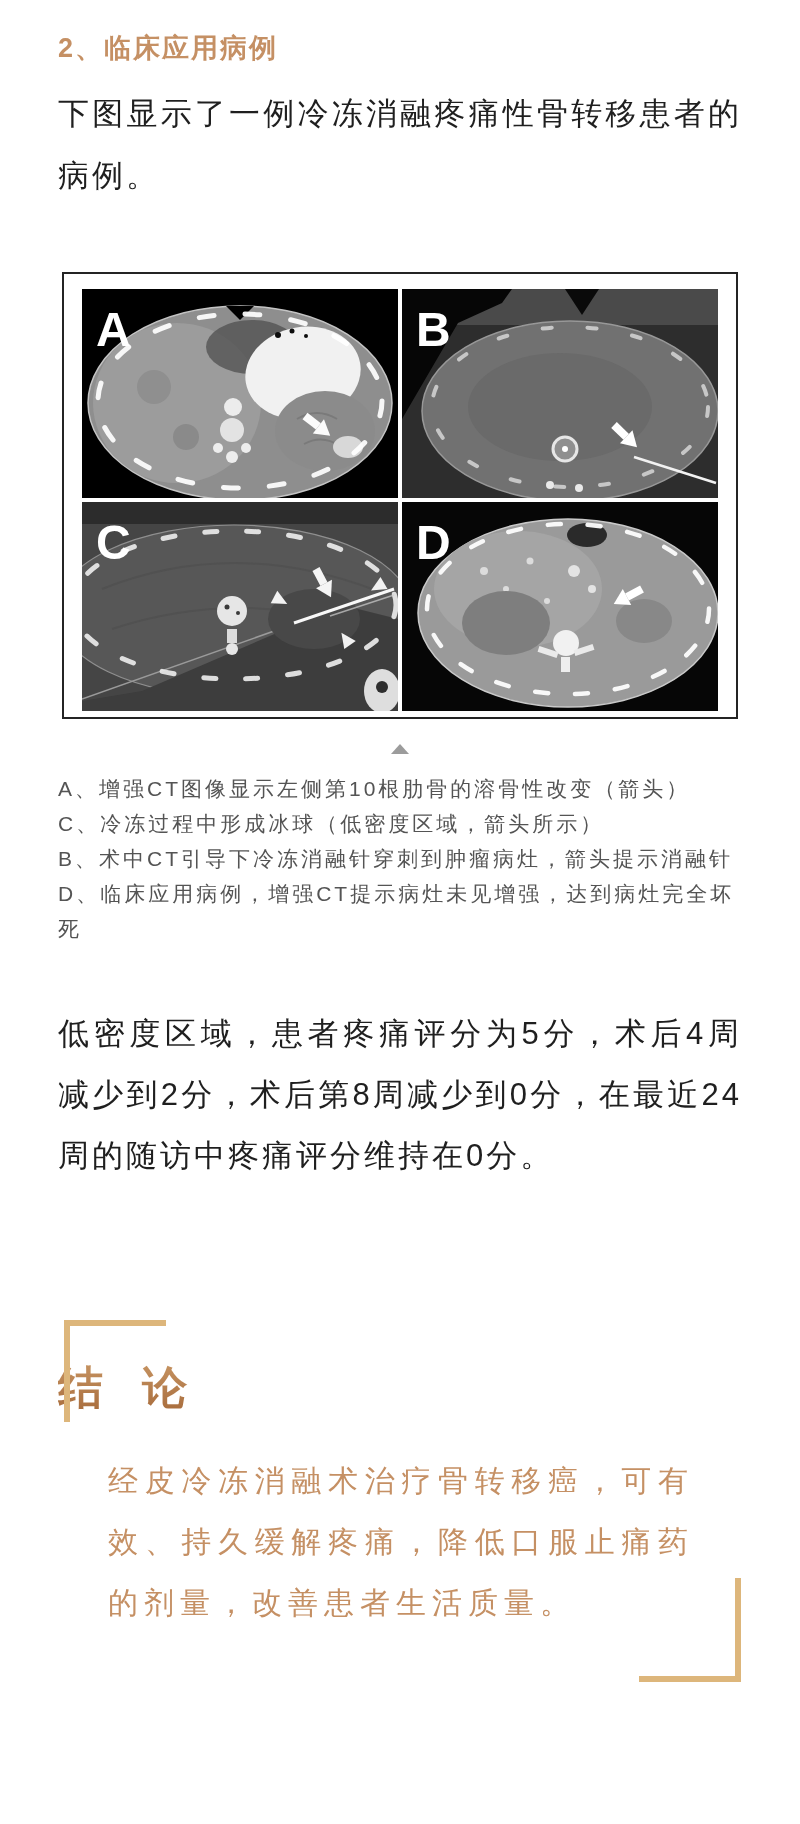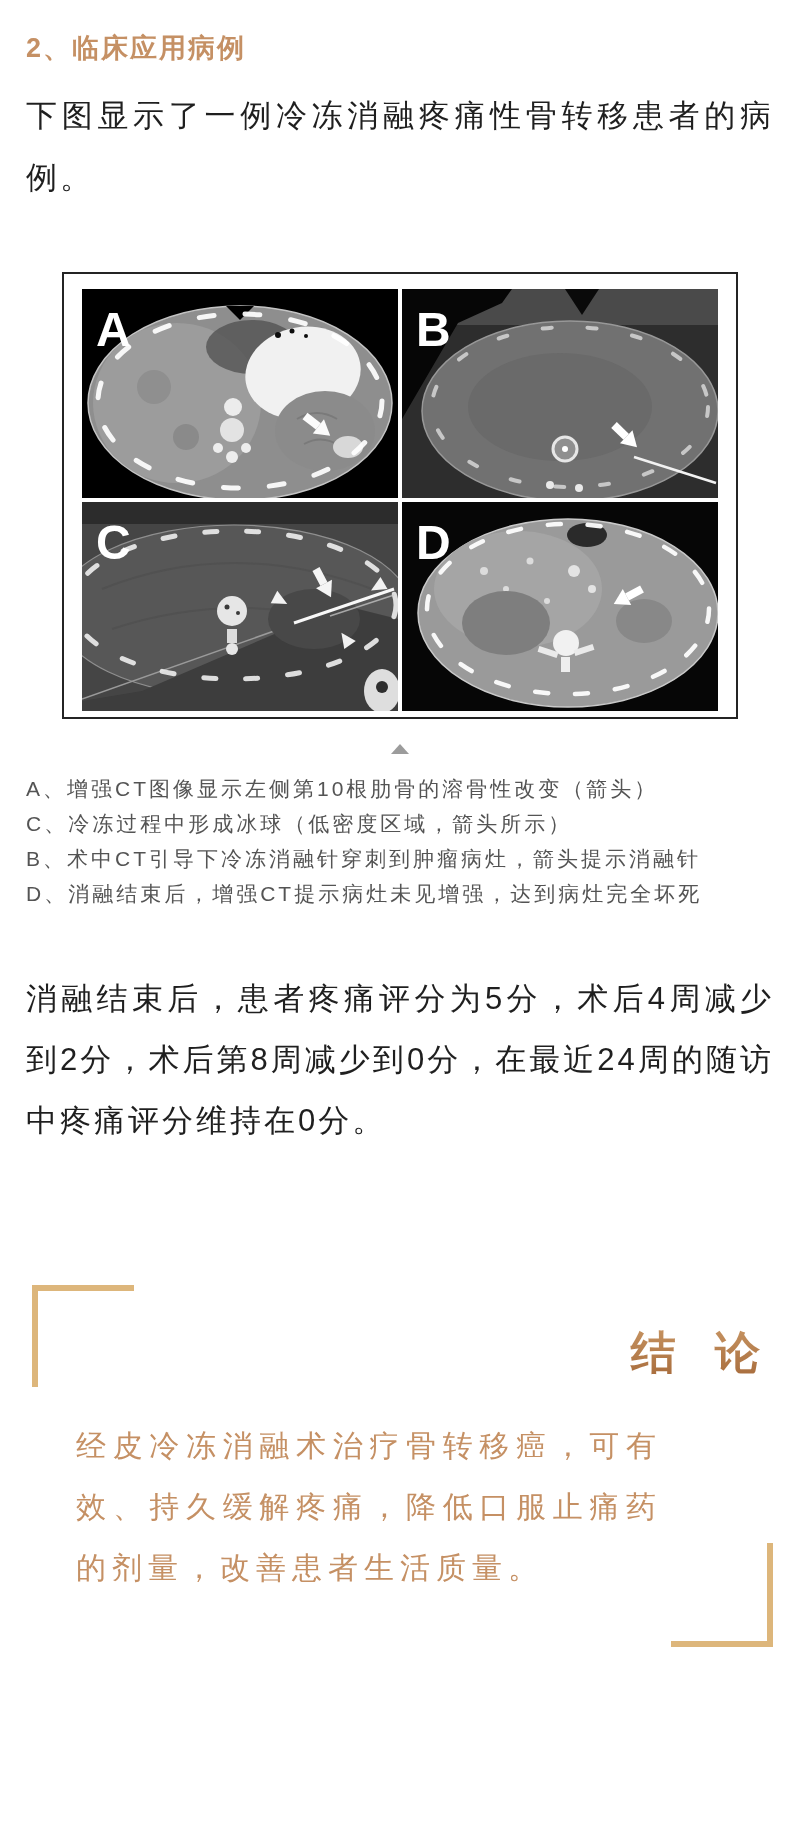--- a/index.html
+++ b/index.html
@@ -10,31 +10,32 @@
     --caption-gray:#545454;
     --body-text:#1F1F1F;
   }
   *{margin:0;padding:0;box-sizing:border-box;}
   html,body{background:#ffffff;}
   body{
     width:800px;height:1824px;margin:0 auto;overflow:hidden;
     font-family:"Liberation Sans","DejaVu Sans",sans-serif;
     color:var(--body-text);
   }
-  .content{padding:0 26px;}
+  .content{padding:0 58px;}
   .section-heading{
     margin:33px 0 0;
     font-size:27px;line-height:30px;font-weight:bold;
     color:var(--accent-gold);
     letter-spacing:2px;
   }
   .intro{
     margin:22px 0 0;
     font-size:31px;line-height:62px;letter-spacing:3px;
     text-align:justify;
+    font-family:Liberation Mono, monospace;
   }
   .figure-box{
     margin:63px auto 0;
     width:676px;
     border:2px solid #242424;
     padding:15px 18px 6px;
     background:#ffffff;
   }
   .figure-box svg{display:block;}
   .panel-letter{
@@ -70,21 +71,21 @@
     border-top:6px solid var(--bracket-gold);
   }
   .bracket-br{
     position:absolute;right:1px;bottom:0;
     width:102px;height:104px;
     border-right:6px solid var(--bracket-gold);
     border-bottom:6px solid var(--bracket-gold);
   }
   .conclusion-title{
     padding-top:42px;
-    text-align:right;
+    text-align:left;
     font-family:"Liberation Serif","DejaVu Serif",serif;
     font-size:45px;line-height:52px;font-weight:bold;
     letter-spacing:14px;
     color:#BE8552;
     background:linear-gradient(180deg,var(--title-grad-top) 10%,var(--title-grad-bottom) 95%);
     -webkit-background-clip:text;
     background-clip:text;
     -webkit-text-fill-color:transparent;
   }
   .conclusion-text{
@@ -219,24 +220,24 @@
       </g>
     </svg>
   </div>
 
   <div class="cap-triangle"></div>
 
   <div class="figure-caption">
     <div>A、增强CT图像显示左侧第10根肋骨的溶骨性改变（箭头）</div>
     <div>C、冷冻过程中形成冰球（低密度区域，箭头所示）</div>
     <div>B、术中CT引导下冷冻消融针穿刺到肿瘤病灶，箭头提示消融针</div>
-    <div>D、消融结束后，增强CT提示病灶未见增强，达到病灶完全坏死</div>
+    <div>D、临床应用病例，增强CT提示病灶未见增强，达到病灶完全坏死</div>
   </div>
 
-  <p class="case-result">消融结束后，患者疼痛评分为5分，术后4周减少到2分，术后第8周减少到0分，在最近24周的随访中疼痛评分维持在0分。</p>
+  <p class="case-result">低密度区域，患者疼痛评分为5分，术后4周减少到2分，术后第8周减少到0分，在最近24周的随访中疼痛评分维持在0分。</p>
 
   <div class="conclusion">
     <div class="bracket-tl"></div>
     <div class="conclusion-title">结 论</div>
     <p class="conclusion-text">经皮冷冻消融术治疗骨转移癌，可有效、持久缓解疼痛，降低口服止痛药的剂量，改善患者生活质量。</p>
     <div class="bracket-br"></div>
   </div>
 
 </div>
 

